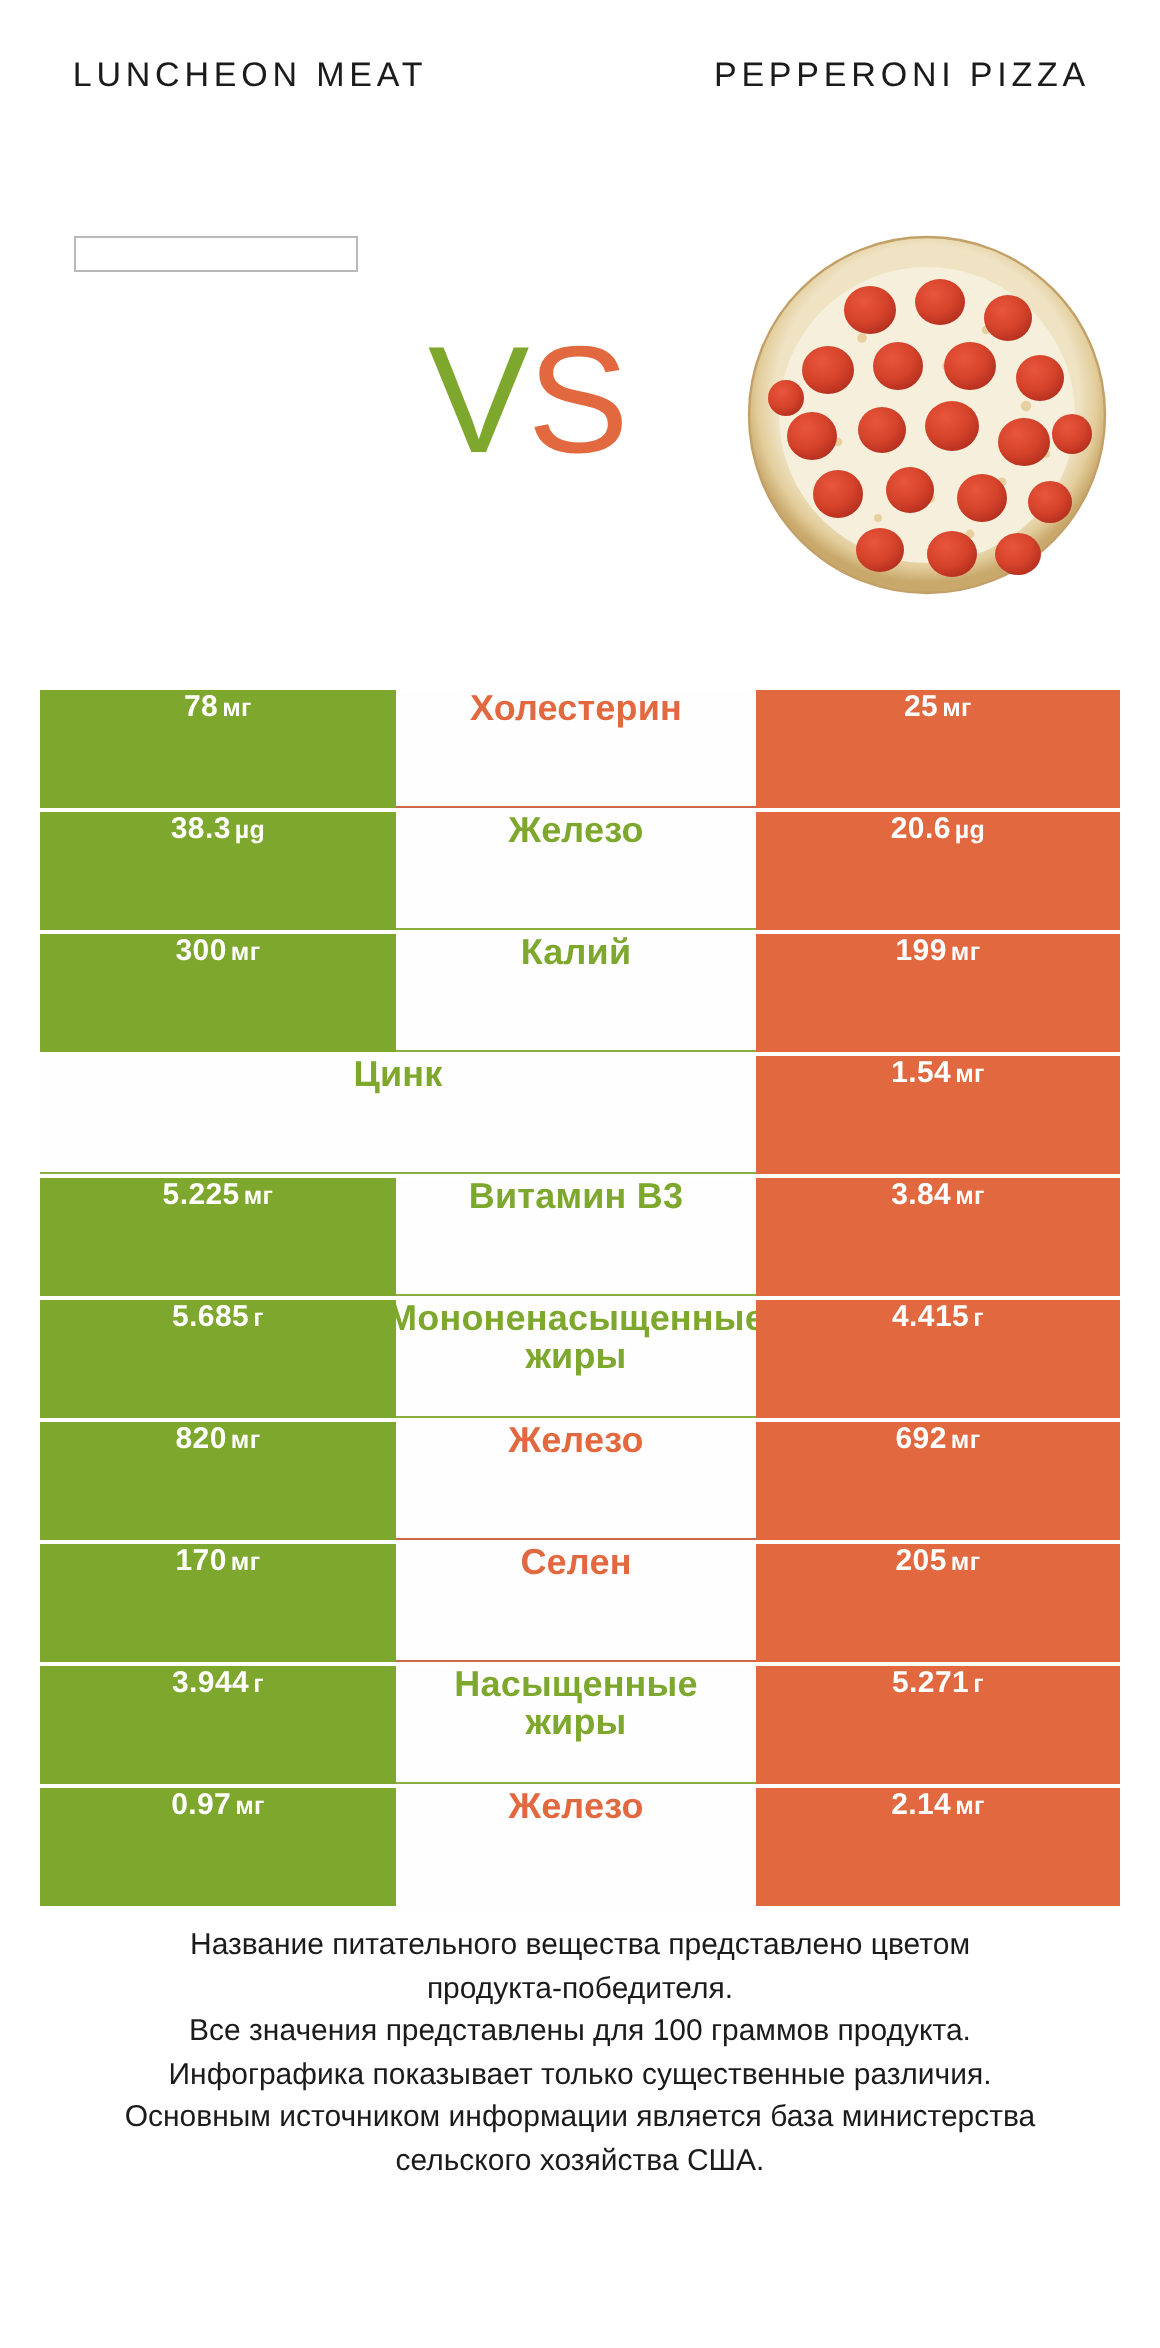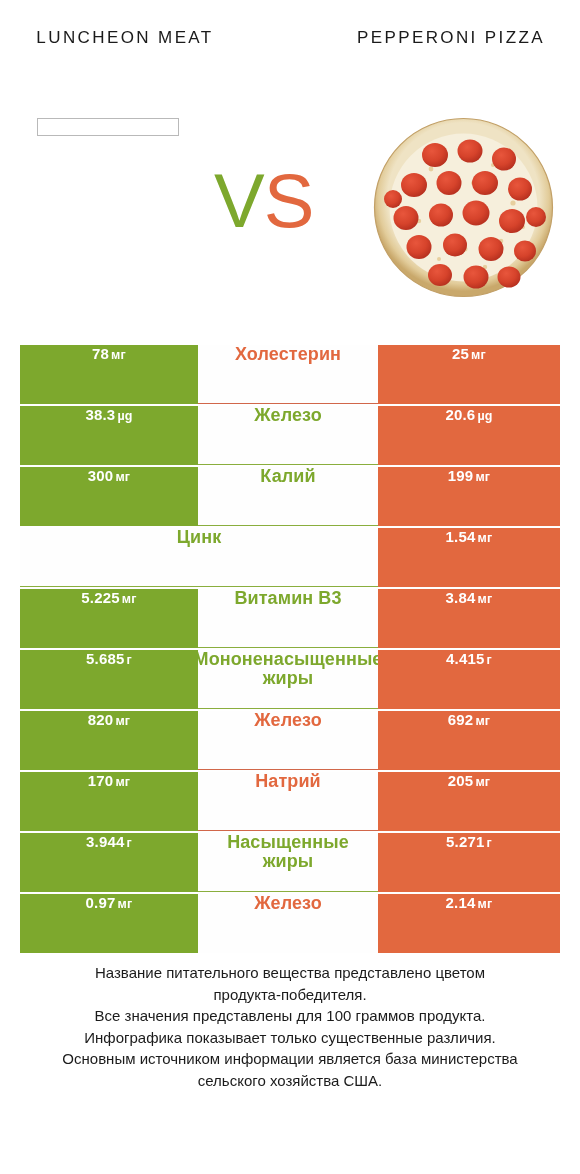--- a/index.html
+++ b/index.html
@@ -299,21 +299,21 @@
       </div>
       <div class="cell cell-right">
         <span class="value">692<span class="unit">мг</span></span>
       </div>
     </div>
     <div class="row">
       <div class="cell cell-left">
         <span class="value">170<span class="unit">мг</span></span>
       </div>
       <div class="cell cell-mid sep-orange">
-        <span class="nutrient orange">Натрий</span>
+        <span class="nutrient orange">Селен</span>
       </div>
       <div class="cell cell-right">
         <span class="value">205<span class="unit">мг</span></span>
       </div>
     </div>
     <div class="row">
       <div class="cell cell-left">
         <span class="value">3.944<span class="unit">г</span></span>
       </div>
       <div class="cell cell-mid sep-green">

